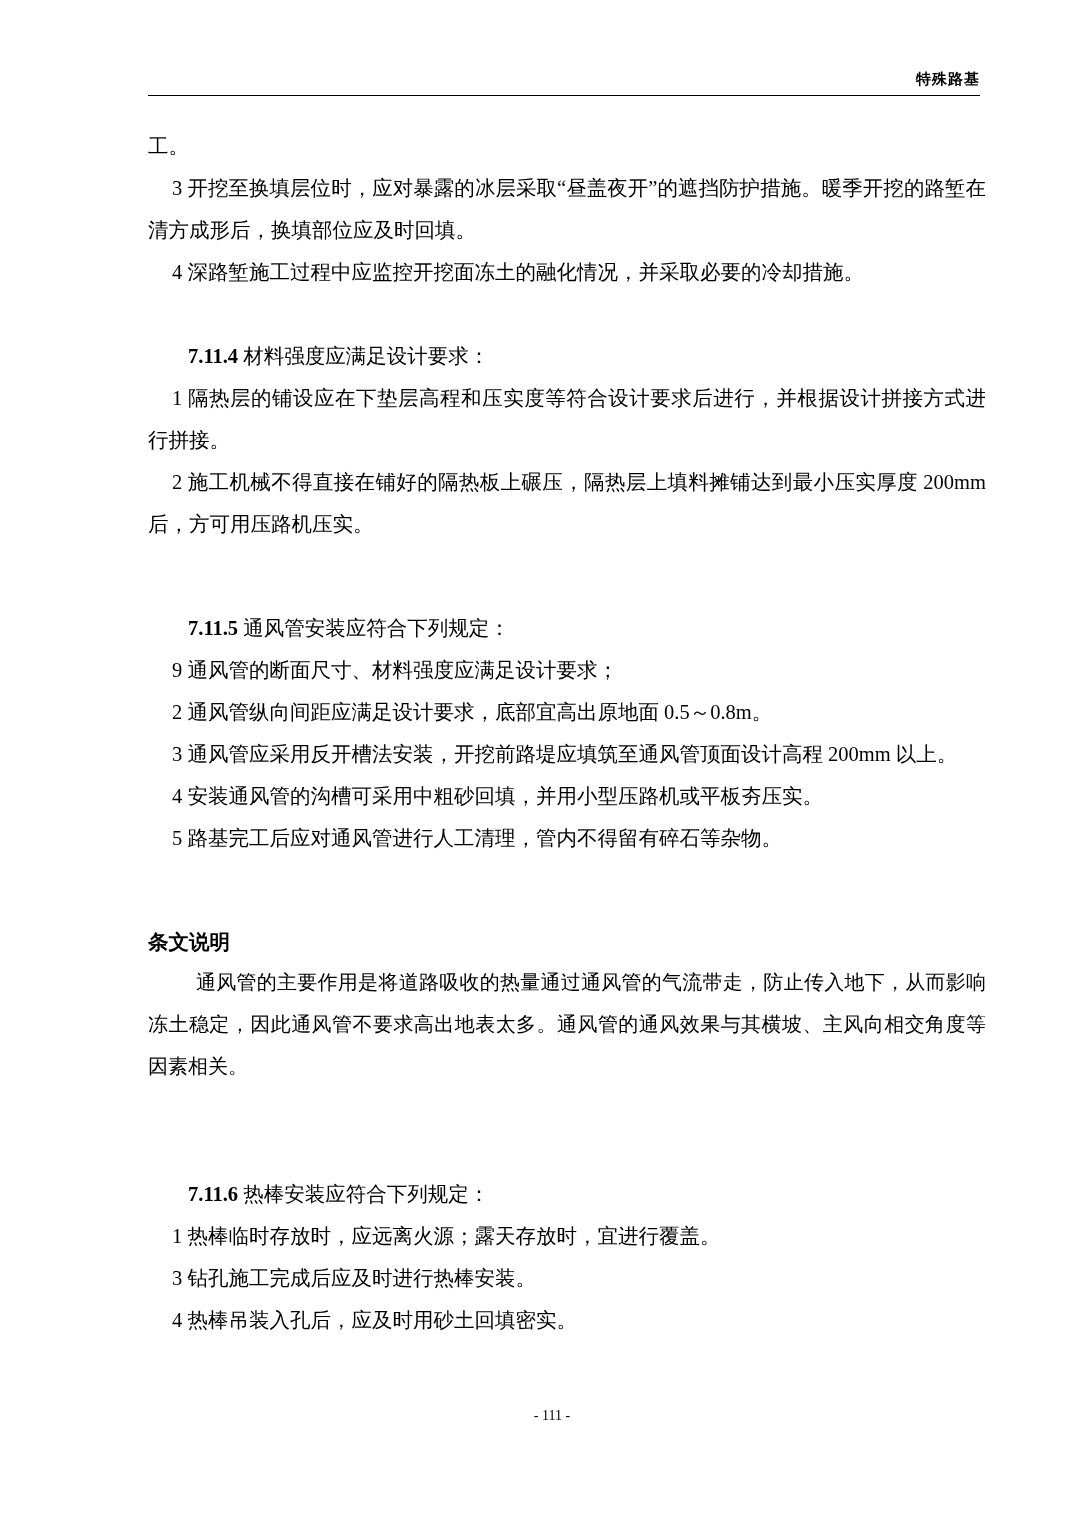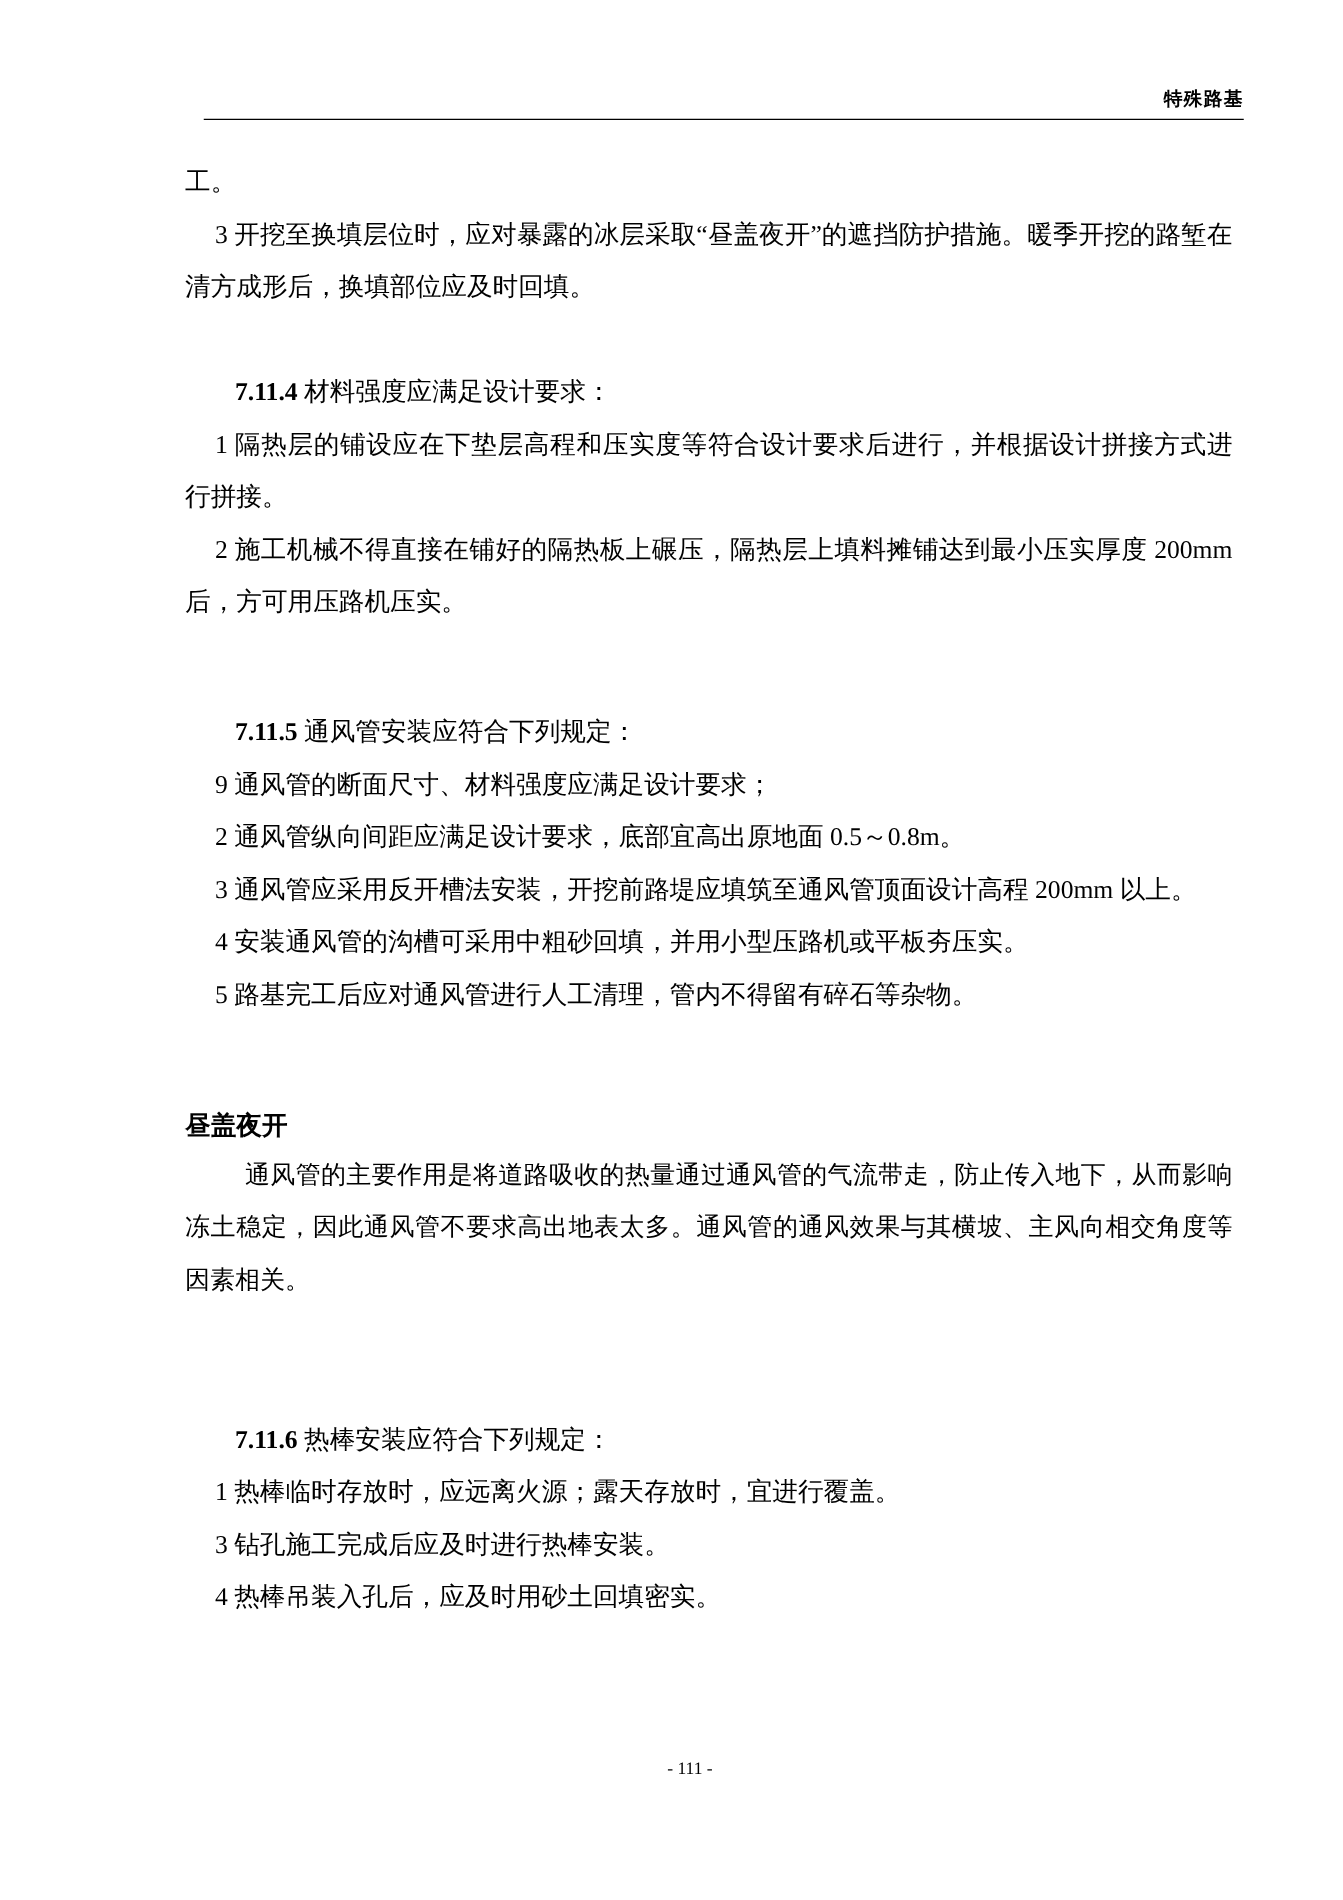--- a/index.html
+++ b/index.html
@@ -16,21 +16,21 @@
     width: 1074px;
     height: 1520px;
     margin: 0 auto;
     background: #ffffff;
     box-sizing: border-box;
     overflow: hidden;
   }
   .header {
     position: absolute;
     top: 70px;
-    left: 163px;
+    left: 148px;
     width: 832px;
     box-sizing: border-box;
     text-align: right;
     font-size: 15px;
     font-weight: bold;
     font-family: "DejaVu Sans", "Liberation Sans", sans-serif;
     letter-spacing: 1px;
     padding-bottom: 6px;
     border-bottom: 1.4px solid #000;
   }
@@ -99,20 +99,21 @@
   <div class="header">
     <span>特殊路基</span>
   </div>
 
   <div class="content">
 
     <p class="noindent">工。</p>
 
     <p class="indent1">3 开挖至换填层位时，应对暴露的冰层采取“昼盖夜开”的遮挡防护措施。暖季开挖的路堑在清方成形后，换填部位应及时回填。</p>
 
+    <p class="indent1">4 深路堑施工过程中应监控开挖面冻土的融化情况，并采取必要的冷却措施。</p>
 
     <div class="blank"></div>
 
     <p class="sec-head"><span class="sec-num">7.11.4</span>&nbsp;<span>材料强度应满足设计要求：</span></p>
 
     <p class="indent1">1 隔热层的铺设应在下垫层高程和压实度等符合设计要求后进行，并根据设计拼接方式进行拼接。</p>
 
     <p class="indent1">2 施工机械不得直接在铺好的隔热板上碾压，隔热层上填料摊铺达到最小压实厚度 200mm 后，方可用压路机压实。</p>
 
     <div class="blank"></div>
@@ -126,21 +127,21 @@
 
     <p class="indent1">3 通风管应采用反开槽法安装，开挖前路堤应填筑至通风管顶面设计高程 200mm 以上。</p>
 
     <p class="indent1">4 安装通风管的沟槽可采用中粗砂回填，并用小型压路机或平板夯压实。</p>
 
     <p class="indent1">5 路基完工后应对通风管进行人工清理，管内不得留有碎石等杂物。</p>
 
     <div class="blank"></div>
     <div class="blank-sm"></div>
 
-    <p class="explain-title">昼盖夜开</p>
+    <p class="explain-title">条文说明</p>
 
     <p class="explain-body indent2">通风管的主要作用是将道路吸收的热量通过通风管的气流带走，防止传入地下，从而影响冻土稳定，因此通风管不要求高出地表太多。通风管的通风效果与其横坡、主风向相交角度等因素相关。</p>
 
     <div class="blank"></div>
     <div class="blank"></div>
 
     <p class="sec-head"><span class="sec-num">7.11.6</span>&nbsp;<span>热棒安装应符合下列规定：</span></p>
 
     <p class="indent1">1 热棒临时存放时，应远离火源；露天存放时，宜进行覆盖。</p>
 

